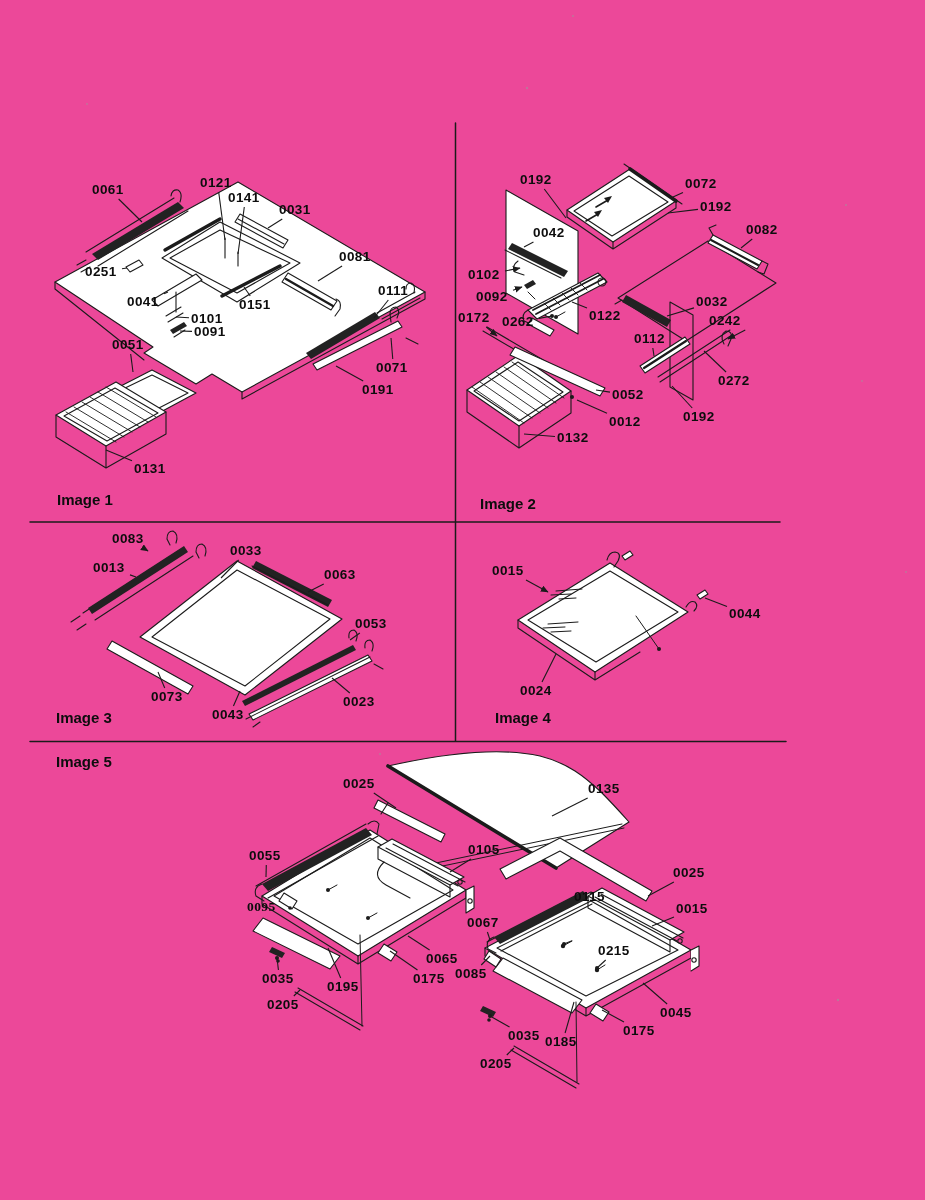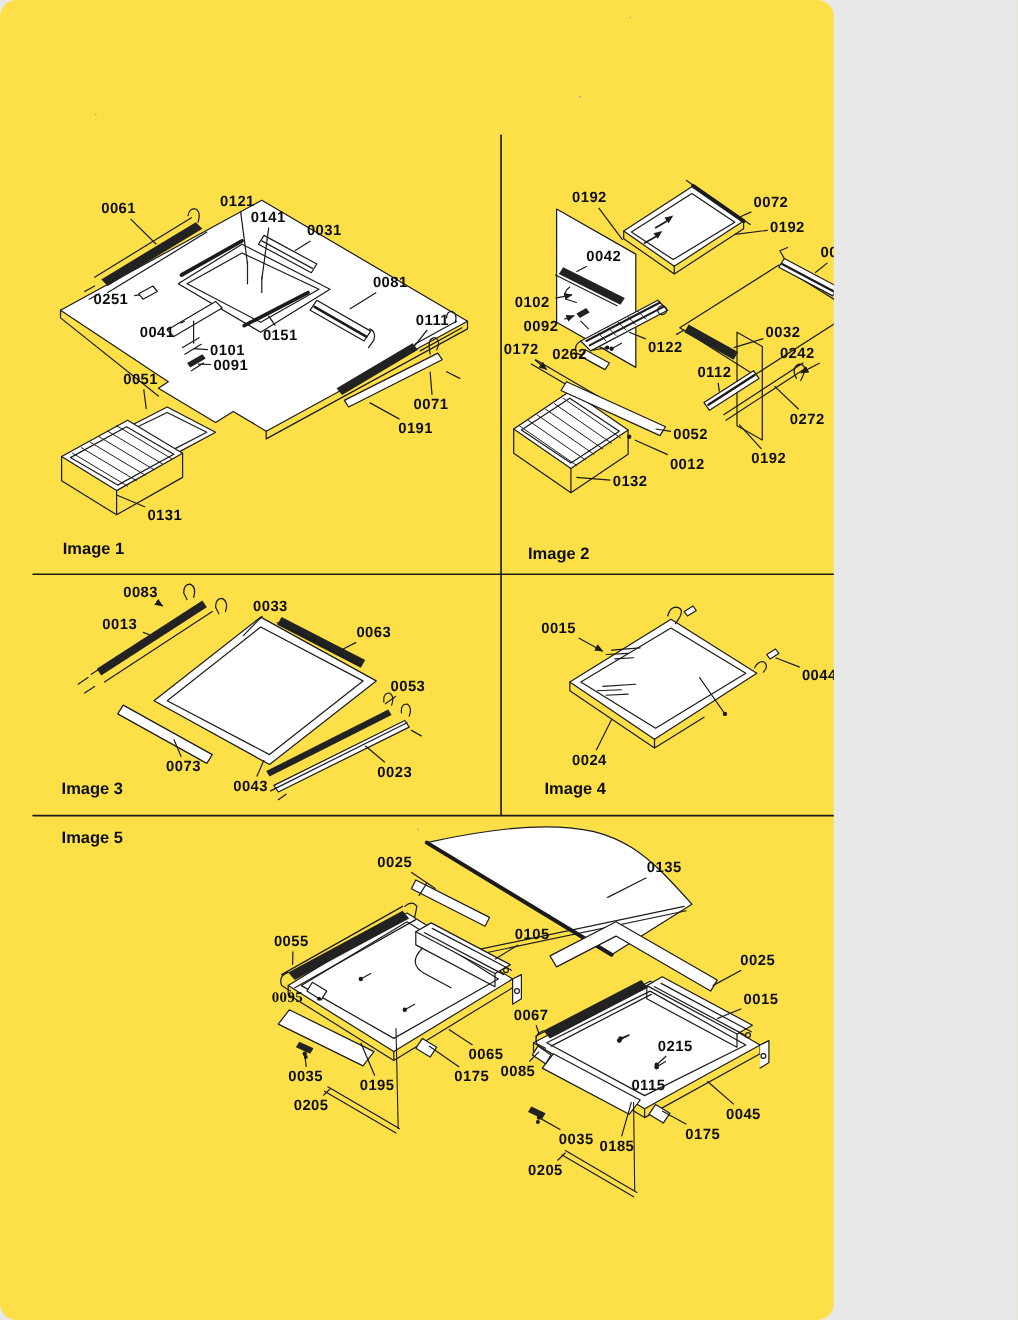--- a/index.html
+++ b/index.html
@@ -1,22 +1,21 @@
 <!DOCTYPE html>
 <html><head>
 <meta charset="utf-8">
 <style>
   html,body{margin:0;padding:0;background:#e8e8e8;}
   .page{
     position:relative;
-    width:758px;height:1200px;
-    background:#fde047;
+    width:925px;height:1200px;
+    background:#ec4899;
     overflow:hidden;
     font-family:"Liberation Sans",sans-serif;
-    border-radius:15px;
   }
   .layer{position:absolute;left:0;top:0;width:925px;height:1200px;}
   #artwork, #leader-svg{pointer-events:none;}
   #leader-svg line{stroke:#1b1b1b;stroke-width:1.1;}
   .part-label{
     position:absolute;
     font-weight:bold;
     font-size:13.5px;
     line-height:14px;
     letter-spacing:.4px;
@@ -400,21 +399,21 @@
       <div class="part-label" style="left: 729px; top: 607px;">0044</div>
       <div class="part-label" style="left: 520px; top: 684px;">0024</div>
       <div class="part-label" style="left: 343px; top: 777px;">0025</div>
       <div class="part-label" style="left: 588px; top: 782px;">0135</div>
       <div class="part-label" style="left: 249px; top: 849px;">0055</div>
       <div class="part-label" style="left: 468px; top: 843px;">0105</div>
       <div class="part-label" style="left: 673px; top: 866px;">0025</div>
       <div class="part-label" style="left: 247px; top: 900px; font-family: Liberation Serif, serif;">0095</div>
       <div class="part-label" style="left: 676px; top: 902px;">0015</div>
       <div class="part-label" style="left: 467px; top: 916px;">0067</div>
-      <div class="part-label" style="left: 574px; top: 980px;">0115</div>
+      <div class="part-label" style="left: 574px; top: 890px;">0115</div>
       <div class="part-label" style="left: 598px; top: 944px;">0215</div>
       <div class="part-label" style="left: 426px; top: 952px;">0065</div>
       <div class="part-label" style="left: 262px; top: 972px;">0035</div>
       <div class="part-label" style="left: 455px; top: 967px;">0085</div>
       <div class="part-label" style="left: 327px; top: 980px;">0195</div>
       <div class="part-label" style="left: 413px; top: 972px;">0175</div>
       <div class="part-label" style="left: 267px; top: 998px;">0205</div>
       <div class="part-label" style="left: 660px; top: 1006px;">0045</div>
       <div class="part-label" style="left: 623px; top: 1024px;">0175</div>
       <div class="part-label" style="left: 508px; top: 1029px;">0035</div>

